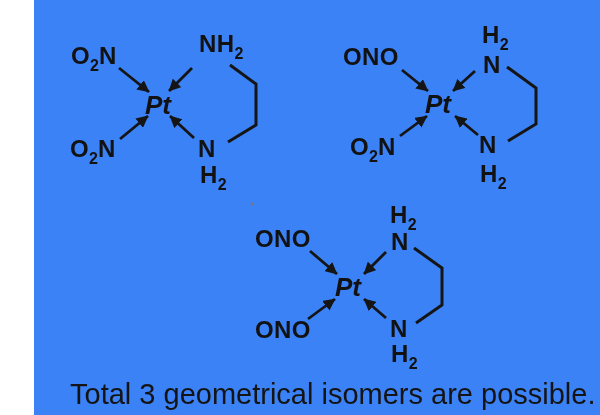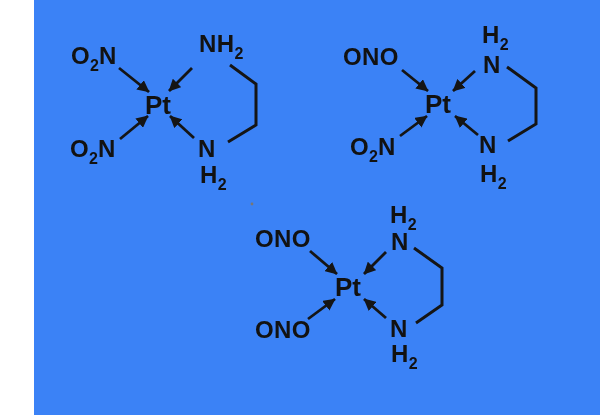--- a/index.html
+++ b/index.html
@@ -29,20 +29,21 @@
     vertical-align:-7px;
     letter-spacing:0;
   }
   .pt-lbl{
     position:absolute;
     font-weight:bold;
     font-size:26px;
     line-height:1;
     color:#121212;
     white-space:nowrap;
+    font-style:italic;
   }
   .caption{
     position:absolute;
     left:36px;top:380px;
     font-size:29px;
     line-height:1;
     color:#141414;
     white-space:nowrap;
   }
 </style>
@@ -102,14 +103,15 @@
   <div>
     <div class="lbl" style="left:221px;top:227px"><span>ONO</span><sub></sub><span></span></div>
     <div class="lbl" style="left:356px;top:203px"><span>H</span><sub>2</sub></div>
     <div class="lbl" style="left:357px;top:230px">N</div>
     <div class="pt-lbl" style="left:301px;top:274px">Pt</div>
     <div class="lbl" style="left:221px;top:318px"><span>ONO</span><sub></sub><span></span></div>
     <div class="lbl" style="left:356px;top:317px">N</div>
     <div class="lbl" style="left:357px;top:342px"><span>H</span><sub>2</sub></div>
   </div>
 
+  <div class="caption">Total 3 geometrical isomers are possible.</div>
 
 </div>
 
 </body></html>

